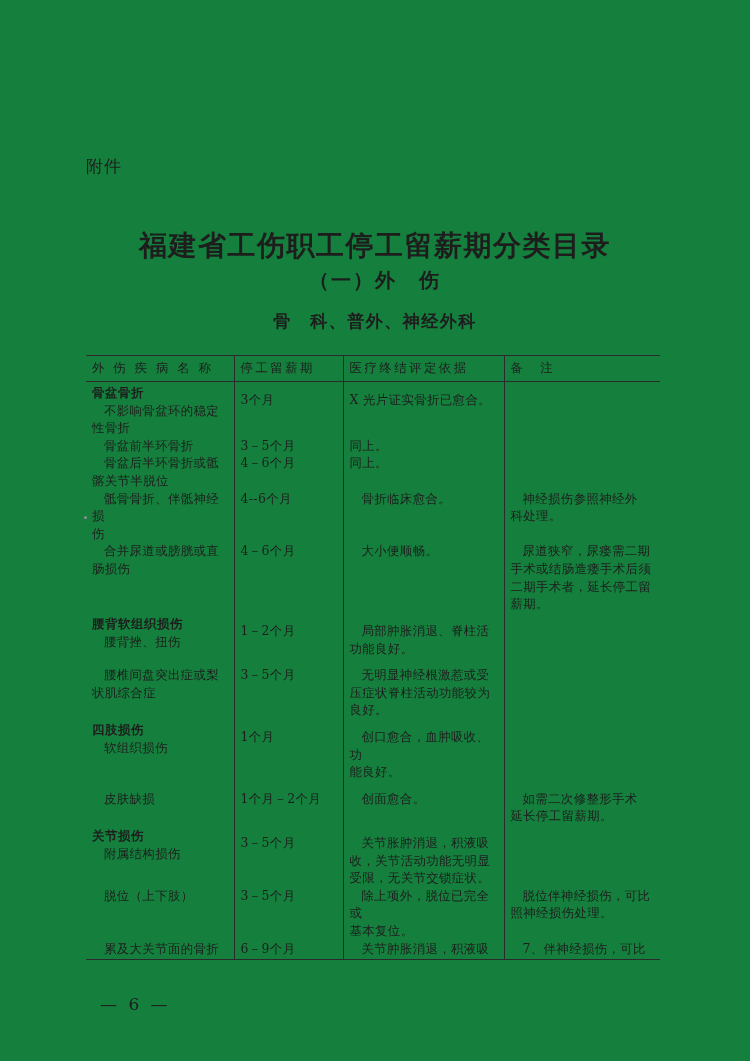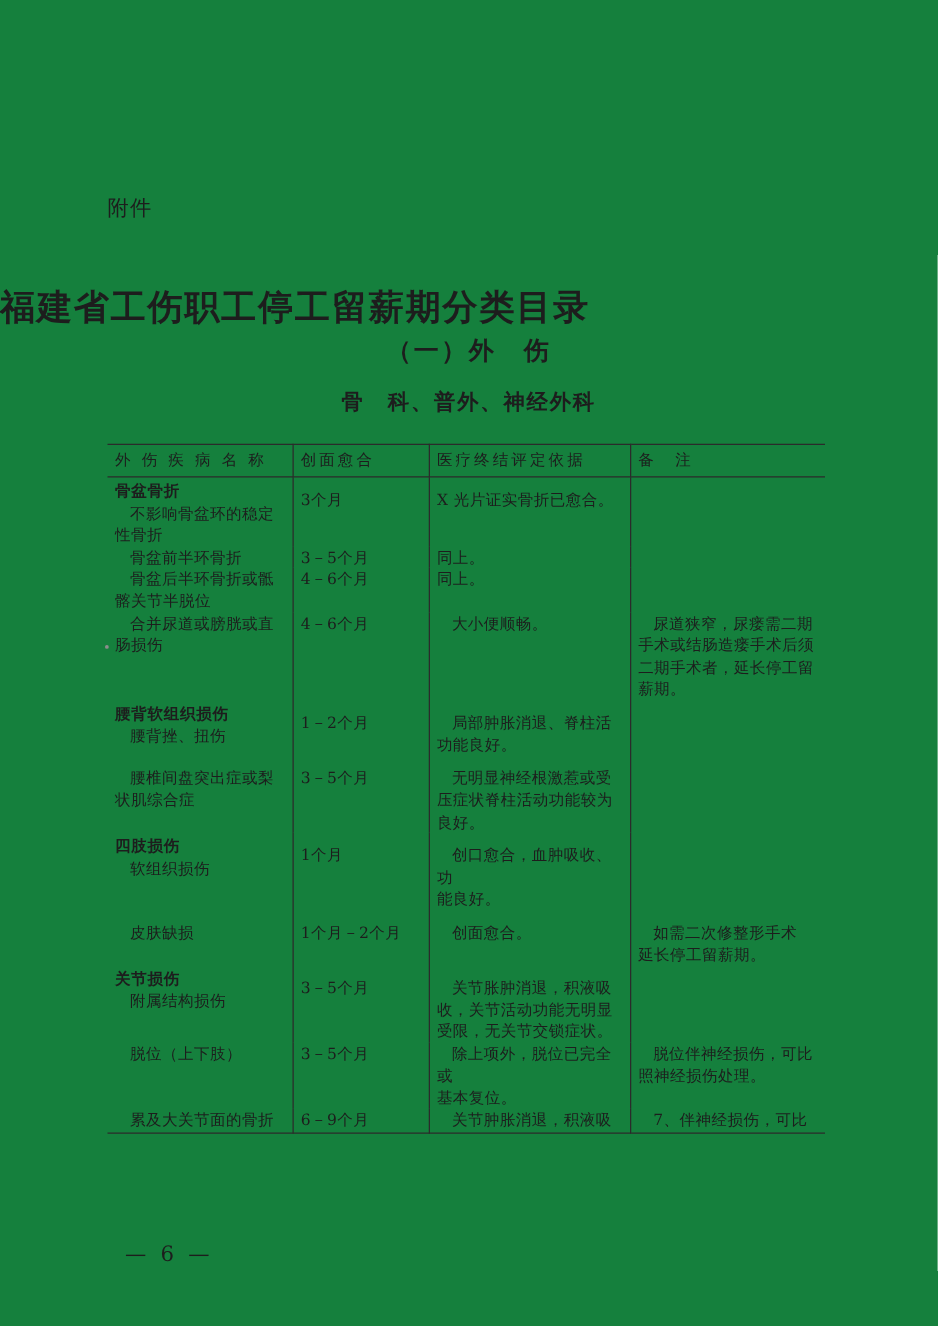--- a/index.html
+++ b/index.html
@@ -29,20 +29,21 @@
     top: 155px;
     font-size: 17px;
     letter-spacing: 1px;
     font-family: "DejaVu Serif", "Liberation Serif", serif;
   }
   .doc-title {
     position: absolute;
     left: 0;
     right: 0;
     top: 208px;
+    text-align: center;
     font-size: 28px;
     font-weight: 700;
     letter-spacing: 1.5px;
     font-family: "DejaVu Serif", "Liberation Serif", serif;
   }
   .section-title {
     position: absolute;
     left: 0;
     right: 0;
     top: 267px;
@@ -170,21 +171,21 @@
     <table class="dir">
       <colgroup>
         <col class="c1">
           <col class="c2">
           <col class="c3">
           <col class="c4">
       </colgroup>
       <thead>
         <tr>
           <th>外 伤 疾 病 名 称</th>
-          <th>创面愈合</th>
+          <th>停工留薪期</th>
           <th>医疗终结评定依据</th>
           <th>备　注</th>
         </tr>
       </thead>
       <tbody>
 
         <tr>
           <td>
             <span class="grp">骨盆骨折</span>
             <span class="itm">不影响骨盆环的稳定</span>
@@ -228,20 +229,36 @@
             <span class="cell-flat">4－6个月</span>
           </td>
           <td>
             <span class="cell-flat">同上。</span>
           </td>
           <td>
             <span class="cell-ind"></span>
           </td>
         </tr>
 
+        <tr>
+          <td>
+            <span class="itm">骶骨骨折、伴骶神经损</span>
+            <span class="itm-cont">伤</span>
+          </td>
+          <td>
+            <span class="cell-flat">4--6个月</span>
+          </td>
+          <td>
+            <span class="cell-ind">骨折临床愈合。</span>
+          </td>
+          <td>
+            <span class="cell-ind">神经损伤参照神经外</span>
+            <span class="cell-flat">科处理。</span>
+          </td>
+        </tr>
 
 
         <tr>
           <td>
             <span class="itm">合并尿道或膀胱或直</span>
             <span class="itm-cont">肠损伤</span>
             <span class="spacer-lg"></span>
           </td>
           <td>
             <span class="cell-flat">4－6个月</span>

